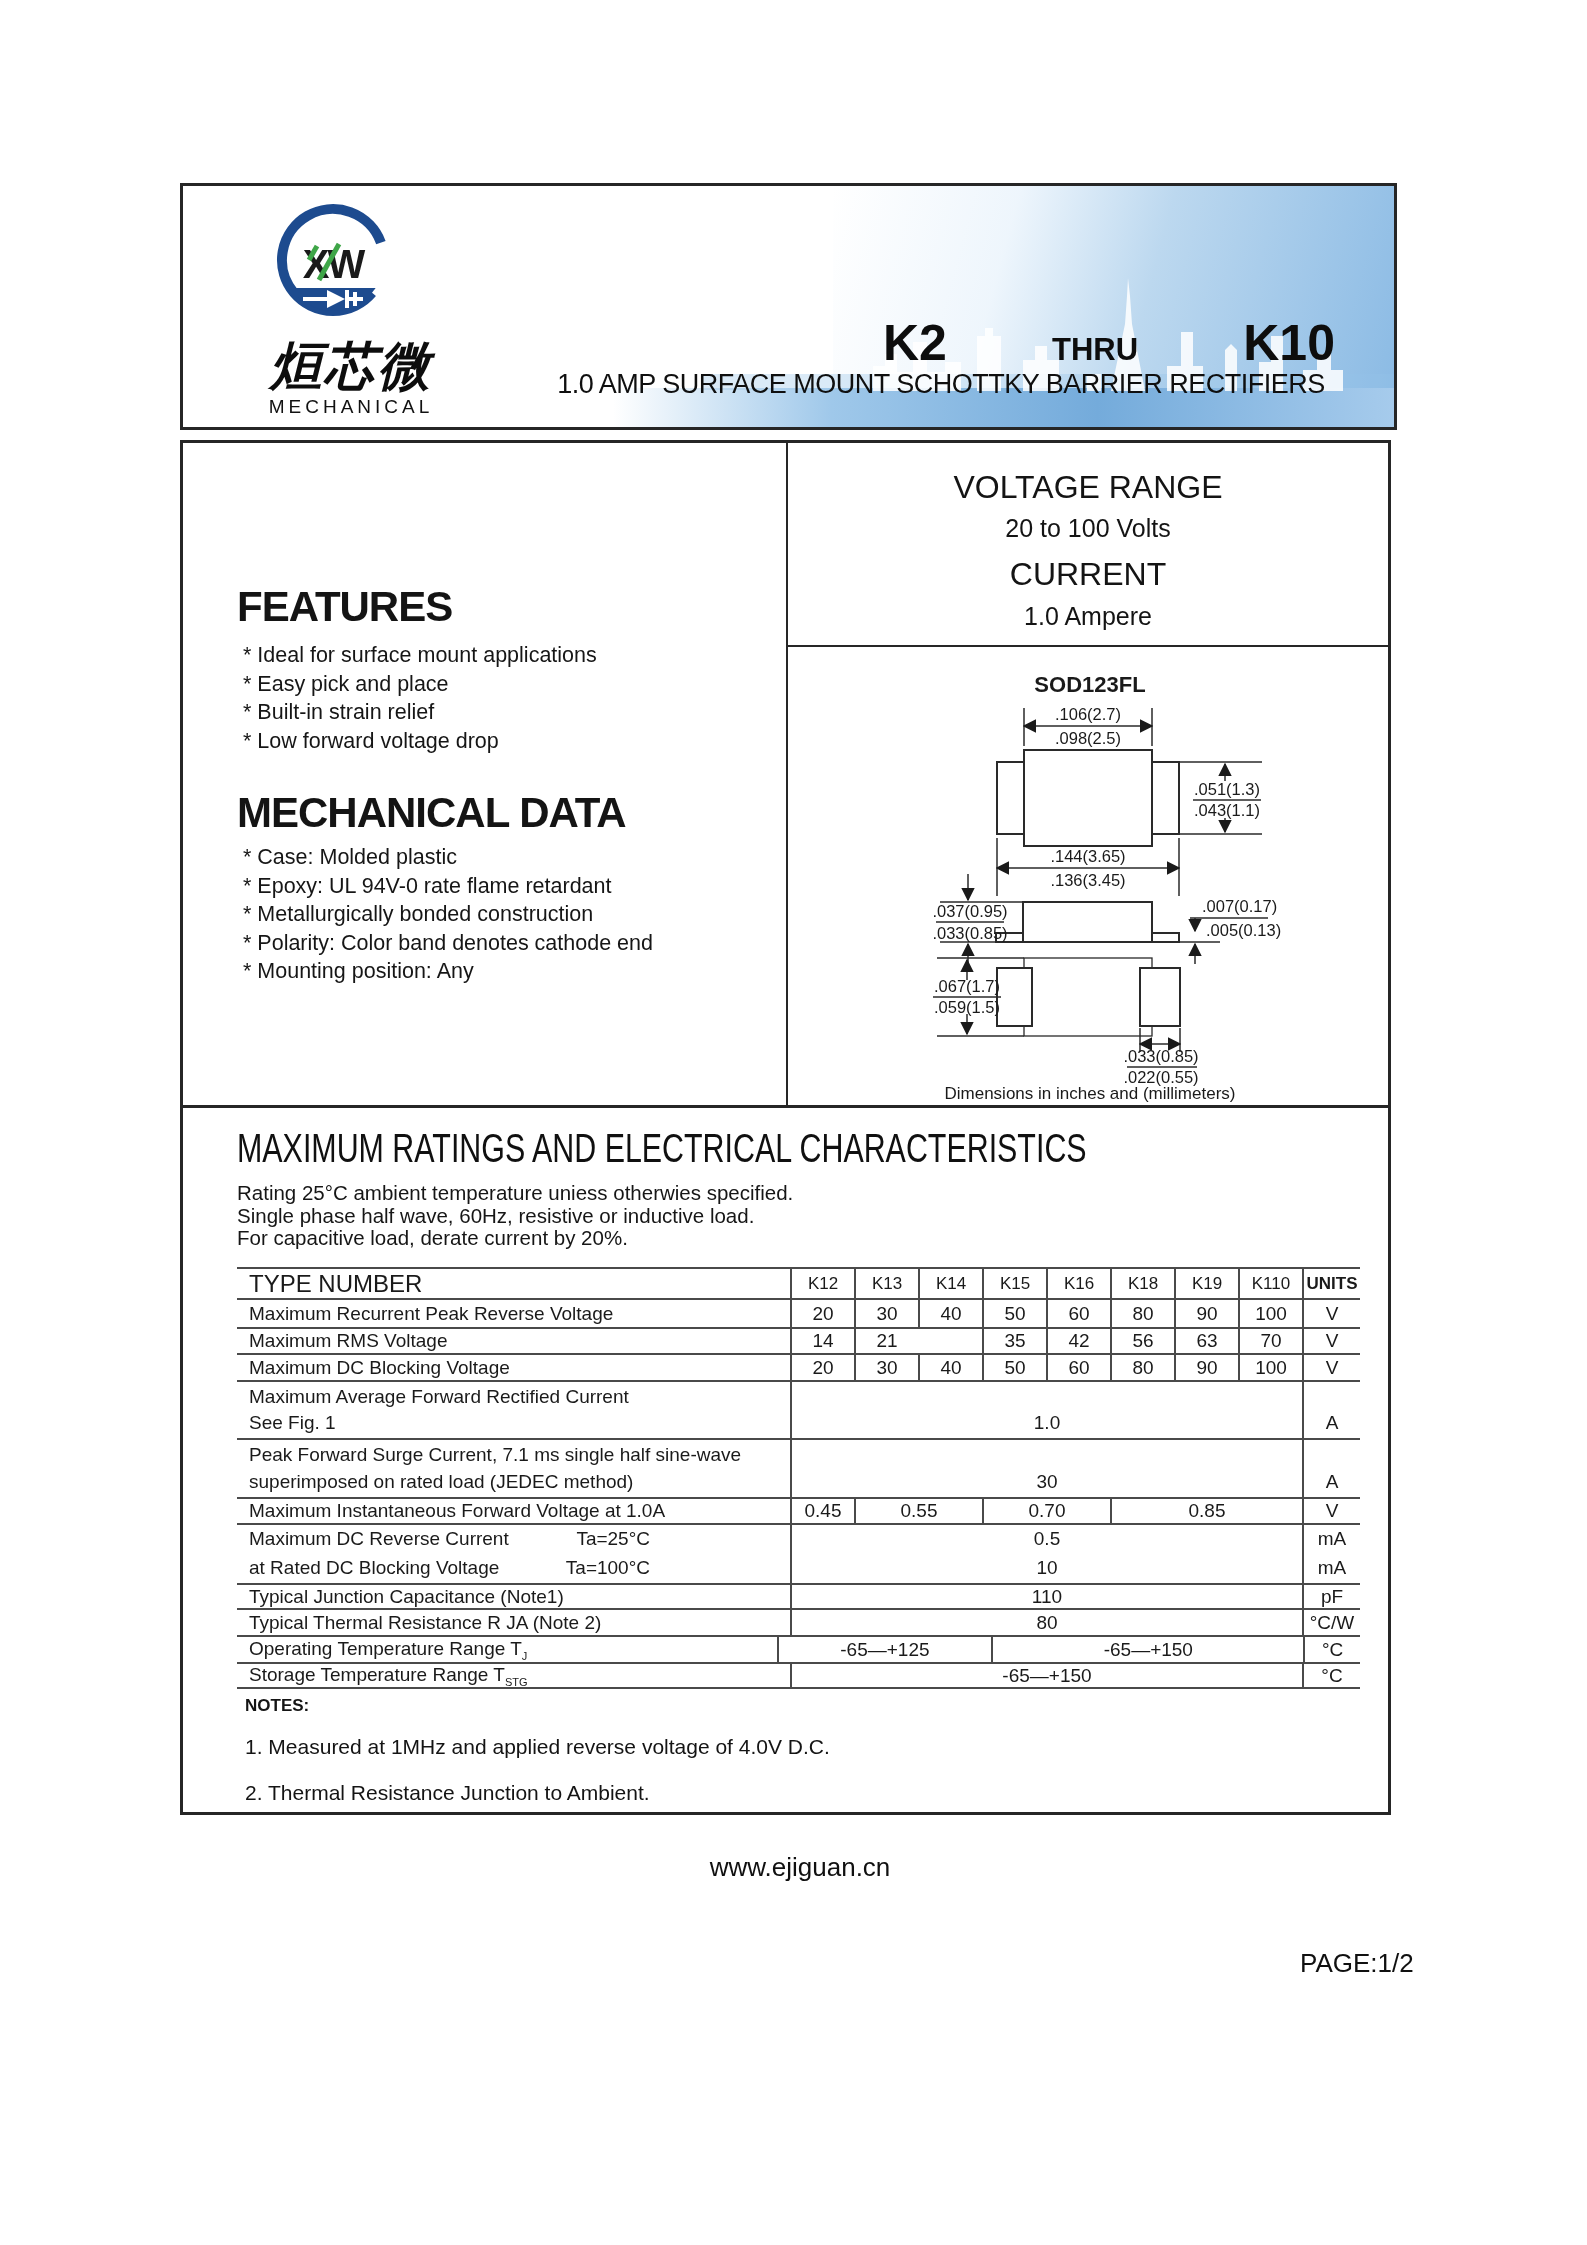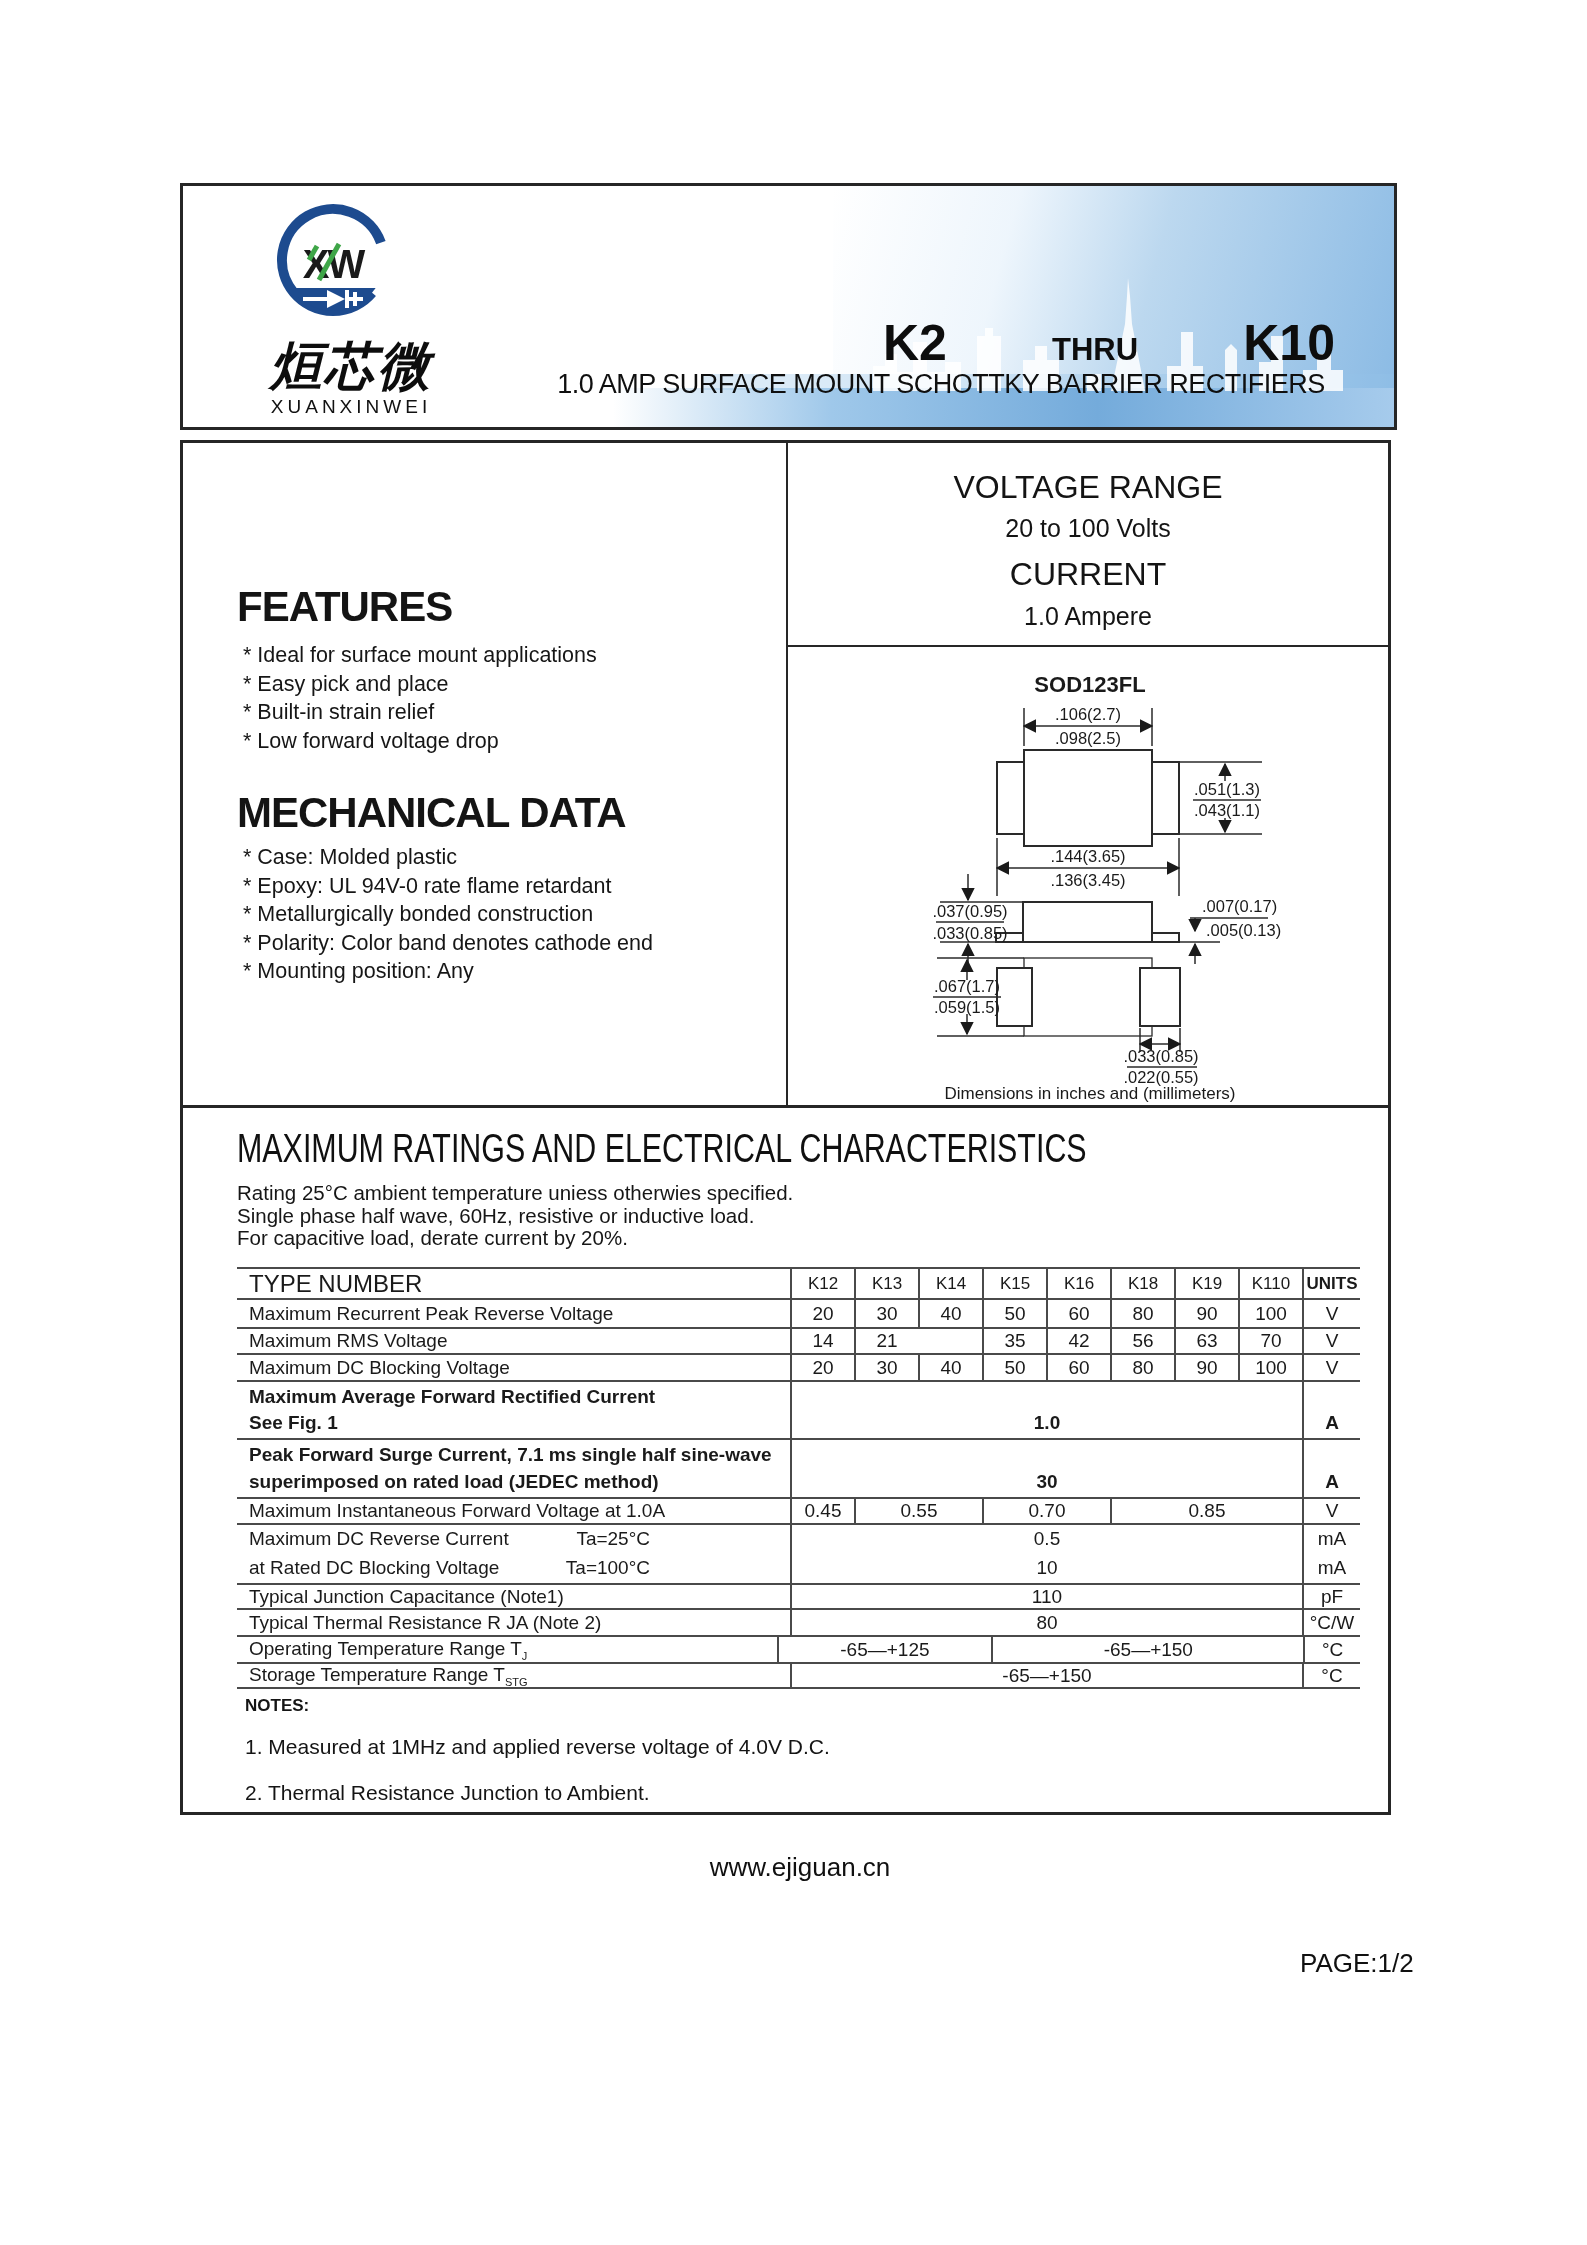--- a/index.html
+++ b/index.html
@@ -50,21 +50,21 @@
   .trow{display:flex;border-top:2px solid #4a4a4a;box-sizing:border-box;}
   .trow.notop{border-top:none;}
   .tcell{box-sizing:border-box;display:flex;align-items:center;overflow:hidden;}
   .lbl{width:553px;padding-left:12px;}
   .val{justify-content:center;}
   .bl{border-left:2px solid #4a4a4a;}
   .units{width:58px;justify-content:center;}
   .type-label{font-size:24px;}
   .colhead{font-size:17px;}
   .unitshead{font-weight:bold;font-size:17px;}
-  .tall .tcell{align-items:flex-end;padding-bottom:4px;font-weight:bold;}
+  .tall .tcell{align-items:flex-end;padding-bottom:4px;}
   .tall .lbl.two{flex-direction:column;align-items:flex-start;justify-content:space-between;padding:4px 0 4px 12px;}
   .cond{margin-left:auto;margin-right:140px;}
   sub{font-size:0.58em;}
   #notes-title{left:62px;top:588px;font-size:17px;font-weight:bold;}
   #note-1{left:62px;top:627px;font-size:21px;}
   #note-2{left:62px;top:673px;font-size:21px;}
 
   #footer-url{left:500px;top:1852px;width:600px;text-align:center;font-size:26px;color:#101010;}
   #footer-page{left:1300px;top:1948px;font-size:26px;color:#101010;}
 
@@ -97,21 +97,21 @@
       <g>
         <line x1="38" y1="101" x2="62" y2="101" stroke="#fff" stroke-width="4"></line>
         <polygon points="62,92 62,110 80,101" fill="#fff"></polygon>
         <line x1="82" y1="92" x2="82" y2="110" stroke="#fff" stroke-width="4"></line>
         <line x1="80" y1="101" x2="98" y2="101" stroke="#fff" stroke-width="4"></line>
         <line x1="90" y1="94" x2="90" y2="108" stroke="#fff" stroke-width="4"></line>
       </g>
     </svg>
 
     <div class="abs" id="company-cn">烜芯微</div>
-    <div class="abs" id="company-en">XUANXINWEI</div>
+    <div class="abs" id="company-en">MECHANICAL</div>
 
     <div class="abs" id="part-row">
       <span id="part-from">K2</span>
       <span id="part-thru">THRU</span>
       <span id="part-to">K10</span>
     </div>
     <div class="abs" id="subtitle">1.0 AMP SURFACE MOUNT SCHOTTKY BARRIER RECTIFIERS</div>
   </div>
 
   <div class="box" id="main-box">

